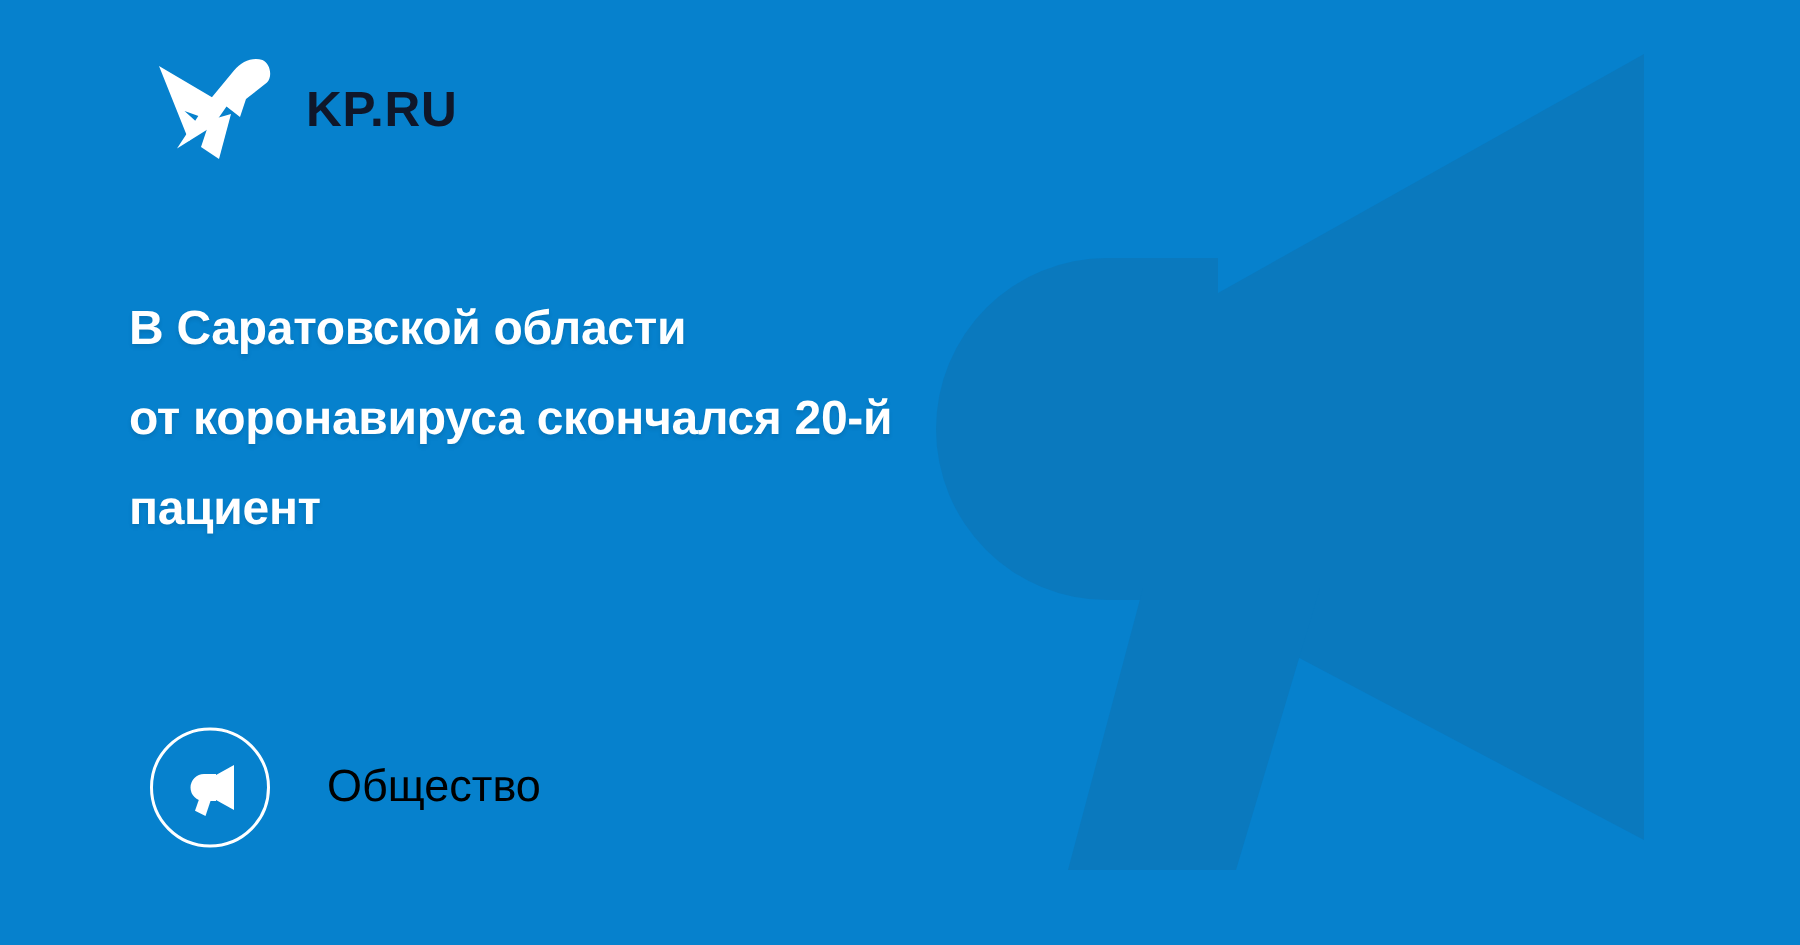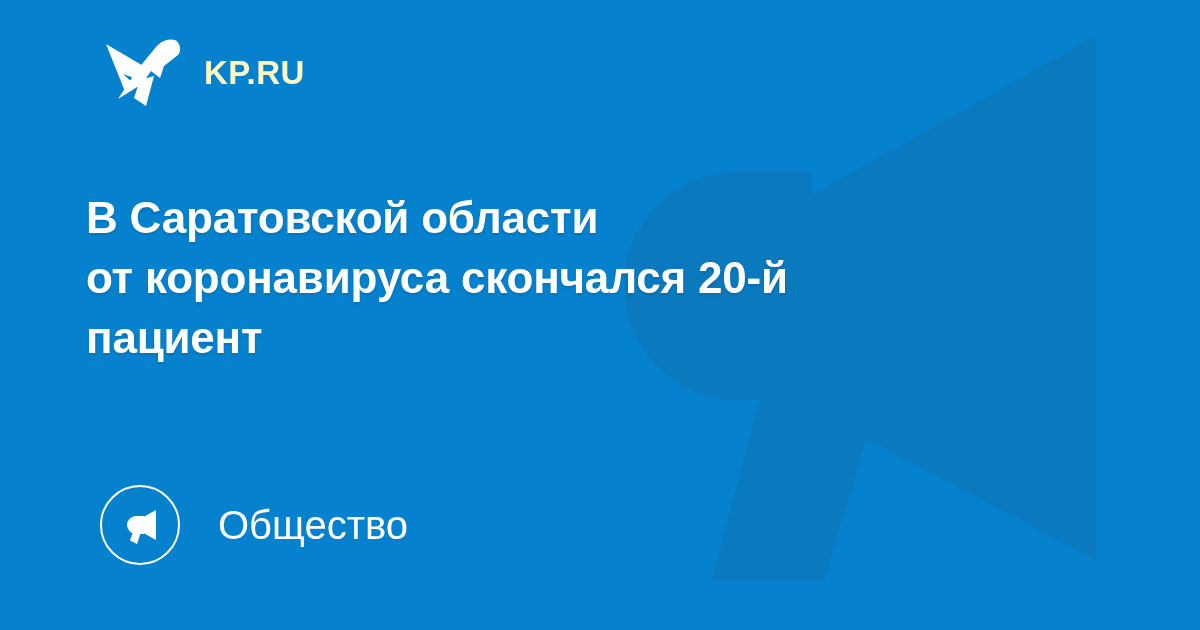--- a/index.html
+++ b/index.html
@@ -39,36 +39,36 @@
     align-items: center;
     height: 72px;
   }
   #brand-mark {
     width: 78px;
     height: 72px;
     display: block;
   }
   #brand-name {
     margin-left: 22px;
-    color: #fef9c3;
+    color: #0f172a;
     font-size: 33px;
     font-weight: bold;
     letter-spacing: 0.5px;
     line-height: 1;
     white-space: nowrap;
   }
 
   
   #headline {
     position: absolute;
     left: 86px;
     top: 188px;
     width: 1020px;
     color: #ffffff;
-    font-size: 44px;
+    font-size: 32px;
     font-weight: bold;
     line-height: 60px;
     letter-spacing: -0.2px;
     text-shadow: 0 2px 3px rgba(0,0,0,0.10);
   }
   #headline .hl-line {
     display: block;
     white-space: nowrap;
   }
 
@@ -90,22 +90,22 @@
     display: flex;
     align-items: center;
     justify-content: center;
     flex: 0 0 auto;
   }
   #rubric-badge svg {
     display: block;
   }
   #rubric-label {
     margin-left: 38px;
-    color: #ffffff;
-    font-size: 40px;
+    color: #000000;
+    font-size: 30px;
     font-weight: normal;
     line-height: 1;
     white-space: nowrap;
   }
 </style>
 </head>
 <body>
 
 <div id="card">
 

